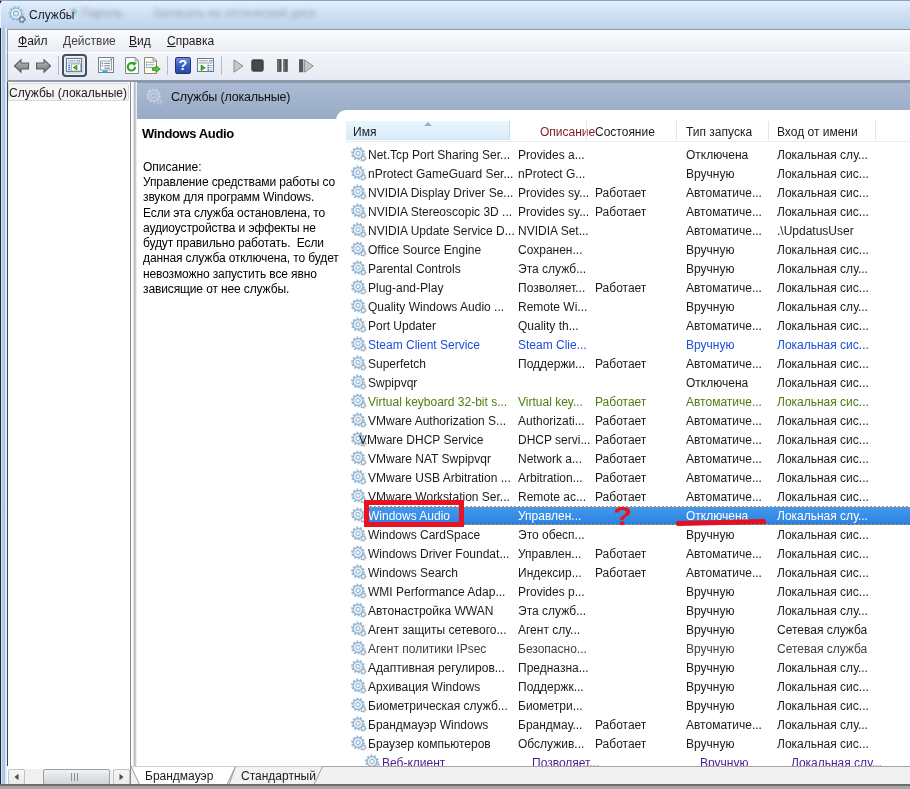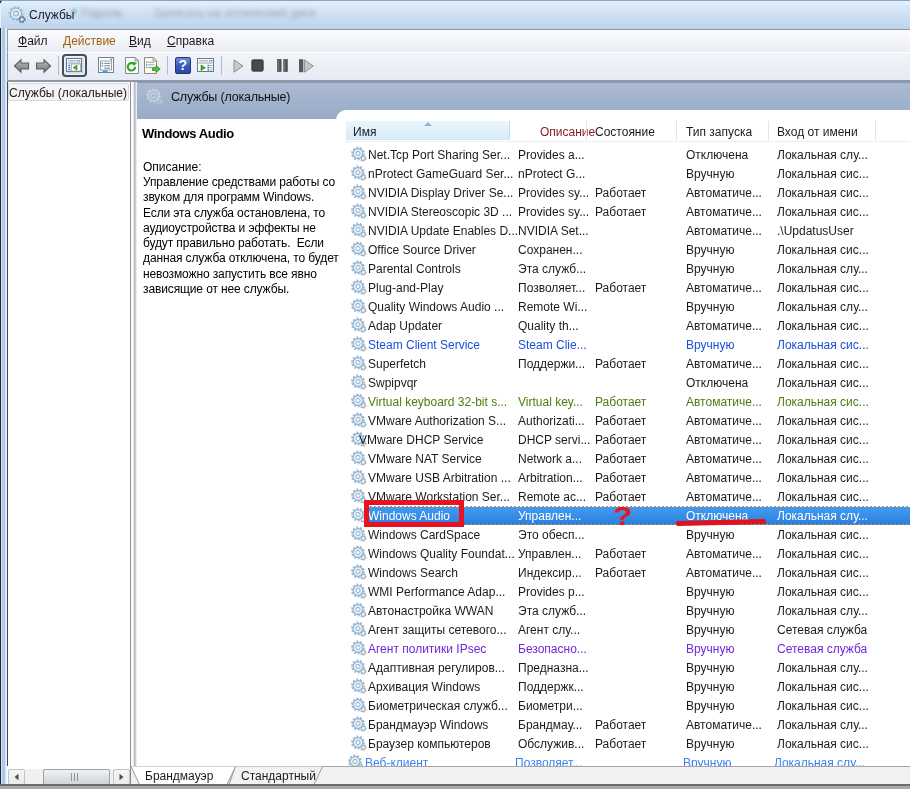--- a/index.html
+++ b/index.html
@@ -25,21 +25,21 @@
 <circle cx="14" cy="14.5" r="2.8" fill="none" stroke="#6e7f90" stroke-width="1.8" stroke-dasharray="1.4,1.2"></circle>
 <circle cx="14" cy="14.5" r="2.4" fill="#b9c6d2" stroke="#5d6e7f" stroke-width="0.9"></circle>
 <circle cx="14" cy="14.5" r="1" fill="#e9eff5"></circle>
 </svg>
 <span style="position:absolute;left:29px;top:8px;color:#1c1c1c">Службы</span>
 
 <div style="position:absolute;left:0;top:28px;width:7px;height:757px;background:linear-gradient(to right,#20262e 0,#20262e 1px,#d8e6f4 1px,#d8e6f4 2px,#a9caec 2px,#abc9ea 5px,#c3d8ef 5px,#e9f0f8 6px,#e9f0f8 7px)"></div>
 
 <div style="position:absolute;left:7px;top:29px;right:0;height:23px;background:linear-gradient(#fbfcfd,#e9ecf3);border-top:1px solid #93959c;border-left:1px solid #93959c"></div>
 <span style="position:absolute;left:18px;top:34px;color:#1b1b1b"><u>Ф</u>айл</span>
-<span style="position:absolute;left:63px;top:34px;color:#a16207"><u>Д</u>ействие</span>
+<span style="position:absolute;left:63px;top:34px;color:#404040"><u>Д</u>ействие</span>
 <span style="position:absolute;left:129px;top:34px;color:#1b1b1b"><u>В</u>ид</span>
 <span style="position:absolute;left:167px;top:34px;color:#1b1b1b"><u>С</u>правка</span>
 
 <div style="position:absolute;left:7px;top:52px;right:0;height:28px;background:linear-gradient(#f2f4f9,#e6eaf4);border-left:1px solid #93959c;border-top:1px solid #fff"></div>
 <div style="position:absolute;left:7px;top:80px;right:0;height:2px;background:#8e99a8"></div>
 <svg style="position:absolute;left:13px;top:58px" width="17" height="16" viewBox="0 0 17 16">
 <defs>
         <linearGradient id="ng13" x1="0" y1="0" x2="0" y2="1">
           <stop offset="0" stop-color="#c9c9c9"></stop>
           <stop offset="0.5" stop-color="#989898"></stop>
@@ -267,35 +267,35 @@
         </div>
 <div style="position:absolute;left:337px;right:0;top:221px;height:19px;color:#1b1b1b">
           <svg style="position:absolute;left:14px;top:1px" width="16" height="16" viewBox="0 0 16 16">
 <circle cx="7" cy="7.5" r="5.6" fill="none" stroke="#9dbdd8" stroke-width="2.6" stroke-dasharray="1.9,1.55"></circle>
 <circle cx="7" cy="7.5" r="4.9" fill="#e7f1f9" stroke="#8fadc8" stroke-width="1.1"></circle>
 <circle cx="7" cy="7.5" r="2.1" fill="#fdfeff" stroke="#8fadc8" stroke-width="1"></circle>
 <circle cx="12.2" cy="12.4" r="2.5" fill="none" stroke="#a5bcce" stroke-width="1.7" stroke-dasharray="1.3,1.2"></circle>
 <circle cx="12.2" cy="12.4" r="2.2" fill="#d5e2ec" stroke="#92aabe" stroke-width="0.9"></circle>
 <circle cx="12.2" cy="12.4" r="0.9" fill="#f4f8fc"></circle>
 </svg>
-          <span style="position:absolute;left:31px;top:3px">NVIDIA Update Enables D...</span>
+          <span style="position:absolute;left:31px;top:3px">NVIDIA Update Service D...</span>
           <span style="position:absolute;left:181px;top:3px">NVIDIA Set...</span>
           <span style="position:absolute;left:349px;top:3px">Автоматиче...</span>
           <span style="position:absolute;left:440px;top:3px">.\UpdatusUser</span>
         </div>
 <div style="position:absolute;left:337px;right:0;top:240px;height:19px;color:#1b1b1b">
           <svg style="position:absolute;left:14px;top:1px" width="16" height="16" viewBox="0 0 16 16">
 <circle cx="7" cy="7.5" r="5.6" fill="none" stroke="#9dbdd8" stroke-width="2.6" stroke-dasharray="1.9,1.55"></circle>
 <circle cx="7" cy="7.5" r="4.9" fill="#e7f1f9" stroke="#8fadc8" stroke-width="1.1"></circle>
 <circle cx="7" cy="7.5" r="2.1" fill="#fdfeff" stroke="#8fadc8" stroke-width="1"></circle>
 <circle cx="12.2" cy="12.4" r="2.5" fill="none" stroke="#a5bcce" stroke-width="1.7" stroke-dasharray="1.3,1.2"></circle>
 <circle cx="12.2" cy="12.4" r="2.2" fill="#d5e2ec" stroke="#92aabe" stroke-width="0.9"></circle>
 <circle cx="12.2" cy="12.4" r="0.9" fill="#f4f8fc"></circle>
 </svg>
-          <span style="position:absolute;left:31px;top:3px">Office Source Driver</span>
+          <span style="position:absolute;left:31px;top:3px">Office Source Engine</span>
           <span style="position:absolute;left:181px;top:3px">Сохранен...</span>
           <span style="position:absolute;left:349px;top:3px">Вручную</span>
           <span style="position:absolute;left:440px;top:3px">Локальная сис...</span>
         </div>
 <div style="position:absolute;left:337px;right:0;top:259px;height:19px;color:#1b1b1b">
           <svg style="position:absolute;left:14px;top:1px" width="16" height="16" viewBox="0 0 16 16">
 <circle cx="7" cy="7.5" r="5.6" fill="none" stroke="#9dbdd8" stroke-width="2.6" stroke-dasharray="1.9,1.55"></circle>
 <circle cx="7" cy="7.5" r="4.9" fill="#e7f1f9" stroke="#8fadc8" stroke-width="1.1"></circle>
 <circle cx="7" cy="7.5" r="2.1" fill="#fdfeff" stroke="#8fadc8" stroke-width="1"></circle>
 <circle cx="12.2" cy="12.4" r="2.5" fill="none" stroke="#a5bcce" stroke-width="1.7" stroke-dasharray="1.3,1.2"></circle>
@@ -338,21 +338,21 @@
         </div>
 <div style="position:absolute;left:337px;right:0;top:316px;height:19px;color:#1b1b1b">
           <svg style="position:absolute;left:14px;top:1px" width="16" height="16" viewBox="0 0 16 16">
 <circle cx="7" cy="7.5" r="5.6" fill="none" stroke="#9dbdd8" stroke-width="2.6" stroke-dasharray="1.9,1.55"></circle>
 <circle cx="7" cy="7.5" r="4.9" fill="#e7f1f9" stroke="#8fadc8" stroke-width="1.1"></circle>
 <circle cx="7" cy="7.5" r="2.1" fill="#fdfeff" stroke="#8fadc8" stroke-width="1"></circle>
 <circle cx="12.2" cy="12.4" r="2.5" fill="none" stroke="#a5bcce" stroke-width="1.7" stroke-dasharray="1.3,1.2"></circle>
 <circle cx="12.2" cy="12.4" r="2.2" fill="#d5e2ec" stroke="#92aabe" stroke-width="0.9"></circle>
 <circle cx="12.2" cy="12.4" r="0.9" fill="#f4f8fc"></circle>
 </svg>
-          <span style="position:absolute;left:31px;top:3px">Adap Updater</span>
+          <span style="position:absolute;left:31px;top:3px">Port Updater</span>
           <span style="position:absolute;left:181px;top:3px">Quality th...</span>
           <span style="position:absolute;left:349px;top:3px">Автоматиче...</span>
           <span style="position:absolute;left:440px;top:3px">Локальная сис...</span>
         </div>
 <div style="position:absolute;left:337px;right:0;top:335px;height:19px;color:#1d4ed8">
           <svg style="position:absolute;left:14px;top:1px" width="16" height="16" viewBox="0 0 16 16">
 <circle cx="7" cy="7.5" r="5.6" fill="none" stroke="#9dbdd8" stroke-width="2.6" stroke-dasharray="1.9,1.55"></circle>
 <circle cx="7" cy="7.5" r="4.9" fill="#e7f1f9" stroke="#8fadc8" stroke-width="1.1"></circle>
 <circle cx="7" cy="7.5" r="2.1" fill="#fdfeff" stroke="#8fadc8" stroke-width="1"></circle>
 <circle cx="12.2" cy="12.4" r="2.5" fill="none" stroke="#a5bcce" stroke-width="1.7" stroke-dasharray="1.3,1.2"></circle>
@@ -439,21 +439,21 @@
         </div>
 <div style="position:absolute;left:337px;right:0;top:449px;height:19px;color:#1b1b1b">
           <svg style="position:absolute;left:14px;top:1px" width="16" height="16" viewBox="0 0 16 16">
 <circle cx="7" cy="7.5" r="5.6" fill="none" stroke="#9dbdd8" stroke-width="2.6" stroke-dasharray="1.9,1.55"></circle>
 <circle cx="7" cy="7.5" r="4.9" fill="#e7f1f9" stroke="#8fadc8" stroke-width="1.1"></circle>
 <circle cx="7" cy="7.5" r="2.1" fill="#fdfeff" stroke="#8fadc8" stroke-width="1"></circle>
 <circle cx="12.2" cy="12.4" r="2.5" fill="none" stroke="#a5bcce" stroke-width="1.7" stroke-dasharray="1.3,1.2"></circle>
 <circle cx="12.2" cy="12.4" r="2.2" fill="#d5e2ec" stroke="#92aabe" stroke-width="0.9"></circle>
 <circle cx="12.2" cy="12.4" r="0.9" fill="#f4f8fc"></circle>
 </svg>
-          <span style="position:absolute;left:31px;top:3px">VMware NAT Service</span>
+          <span style="position:absolute;left:31px;top:3px">VMware NAT Swpipvqr</span>
           <span style="position:absolute;left:181px;top:3px">Network a...</span>
           <span style="position:absolute;left:258px;top:3px">Работает</span>
           <span style="position:absolute;left:349px;top:3px">Автоматиче...</span>
           <span style="position:absolute;left:440px;top:3px">Локальная сис...</span>
         </div>
 <div style="position:absolute;left:337px;right:0;top:468px;height:19px;color:#1b1b1b">
           <svg style="position:absolute;left:14px;top:1px" width="16" height="16" viewBox="0 0 16 16">
 <circle cx="7" cy="7.5" r="5.6" fill="none" stroke="#9dbdd8" stroke-width="2.6" stroke-dasharray="1.9,1.55"></circle>
 <circle cx="7" cy="7.5" r="4.9" fill="#e7f1f9" stroke="#8fadc8" stroke-width="1.1"></circle>
 <circle cx="7" cy="7.5" r="2.1" fill="#fdfeff" stroke="#8fadc8" stroke-width="1"></circle>
@@ -515,21 +515,21 @@
         </div>
 <div style="position:absolute;left:337px;right:0;top:544px;height:19px;color:#1b1b1b">
           <svg style="position:absolute;left:14px;top:1px" width="16" height="16" viewBox="0 0 16 16">
 <circle cx="7" cy="7.5" r="5.6" fill="none" stroke="#9dbdd8" stroke-width="2.6" stroke-dasharray="1.9,1.55"></circle>
 <circle cx="7" cy="7.5" r="4.9" fill="#e7f1f9" stroke="#8fadc8" stroke-width="1.1"></circle>
 <circle cx="7" cy="7.5" r="2.1" fill="#fdfeff" stroke="#8fadc8" stroke-width="1"></circle>
 <circle cx="12.2" cy="12.4" r="2.5" fill="none" stroke="#a5bcce" stroke-width="1.7" stroke-dasharray="1.3,1.2"></circle>
 <circle cx="12.2" cy="12.4" r="2.2" fill="#d5e2ec" stroke="#92aabe" stroke-width="0.9"></circle>
 <circle cx="12.2" cy="12.4" r="0.9" fill="#f4f8fc"></circle>
 </svg>
-          <span style="position:absolute;left:31px;top:3px">Windows Quality Foundat...</span>
+          <span style="position:absolute;left:31px;top:3px">Windows Driver Foundat...</span>
           <span style="position:absolute;left:181px;top:3px">Управлен...</span>
           <span style="position:absolute;left:258px;top:3px">Работает</span>
           <span style="position:absolute;left:349px;top:3px">Автоматиче...</span>
           <span style="position:absolute;left:440px;top:3px">Локальная сис...</span>
         </div>
 <div style="position:absolute;left:337px;right:0;top:563px;height:19px;color:#1b1b1b">
           <svg style="position:absolute;left:14px;top:1px" width="16" height="16" viewBox="0 0 16 16">
 <circle cx="7" cy="7.5" r="5.6" fill="none" stroke="#9dbdd8" stroke-width="2.6" stroke-dasharray="1.9,1.55"></circle>
 <circle cx="7" cy="7.5" r="4.9" fill="#e7f1f9" stroke="#8fadc8" stroke-width="1.1"></circle>
 <circle cx="7" cy="7.5" r="2.1" fill="#fdfeff" stroke="#8fadc8" stroke-width="1"></circle>
@@ -578,21 +578,21 @@
 <circle cx="7" cy="7.5" r="2.1" fill="#fdfeff" stroke="#8fadc8" stroke-width="1"></circle>
 <circle cx="12.2" cy="12.4" r="2.5" fill="none" stroke="#a5bcce" stroke-width="1.7" stroke-dasharray="1.3,1.2"></circle>
 <circle cx="12.2" cy="12.4" r="2.2" fill="#d5e2ec" stroke="#92aabe" stroke-width="0.9"></circle>
 <circle cx="12.2" cy="12.4" r="0.9" fill="#f4f8fc"></circle>
 </svg>
           <span style="position:absolute;left:31px;top:3px">Агент защиты сетевого...</span>
           <span style="position:absolute;left:181px;top:3px">Агент слу...</span>
           <span style="position:absolute;left:349px;top:3px">Вручную</span>
           <span style="position:absolute;left:440px;top:3px">Сетевая служба</span>
         </div>
-<div style="position:absolute;left:337px;right:8px;top:639px;height:19px;color:#6d28d9">
+<div style="position:absolute;left:337px;right:8px;top:639px;height:19px;color:#404040">
           <svg style="position:absolute;left:14px;top:1px" width="16" height="16" viewBox="0 0 16 16">
 <circle cx="7" cy="7.5" r="5.6" fill="none" stroke="#9dbdd8" stroke-width="2.6" stroke-dasharray="1.9,1.55"></circle>
 <circle cx="7" cy="7.5" r="4.9" fill="#e7f1f9" stroke="#8fadc8" stroke-width="1.1"></circle>
 <circle cx="7" cy="7.5" r="2.1" fill="#fdfeff" stroke="#8fadc8" stroke-width="1"></circle>
 <circle cx="12.2" cy="12.4" r="2.5" fill="none" stroke="#a5bcce" stroke-width="1.7" stroke-dasharray="1.3,1.2"></circle>
 <circle cx="12.2" cy="12.4" r="2.2" fill="#d5e2ec" stroke="#92aabe" stroke-width="0.9"></circle>
 <circle cx="12.2" cy="12.4" r="0.9" fill="#f4f8fc"></circle>
 </svg>
           <span style="position:absolute;left:31px;top:3px">Агент политики IPsec</span>
           <span style="position:absolute;left:181px;top:3px">Безопасно...</span>
@@ -664,21 +664,21 @@
 <circle cx="12.2" cy="12.4" r="2.5" fill="none" stroke="#a5bcce" stroke-width="1.7" stroke-dasharray="1.3,1.2"></circle>
 <circle cx="12.2" cy="12.4" r="2.2" fill="#d5e2ec" stroke="#92aabe" stroke-width="0.9"></circle>
 <circle cx="12.2" cy="12.4" r="0.9" fill="#f4f8fc"></circle>
 </svg>
           <span style="position:absolute;left:31px;top:3px">Браузер компьютеров</span>
           <span style="position:absolute;left:181px;top:3px">Обслужив...</span>
           <span style="position:absolute;left:258px;top:3px">Работает</span>
           <span style="position:absolute;left:349px;top:3px">Вручную</span>
           <span style="position:absolute;left:440px;top:3px">Локальная сис...</span>
         </div>
-<div style="position:absolute;left:334px;right:0;top:753px;height:19px;color:#3b82f6">
+<div style="position:absolute;left:351px;right:0;top:753px;height:19px;color:#4c1d95">
           <svg style="position:absolute;left:14px;top:1px" width="16" height="16" viewBox="0 0 16 16">
 <circle cx="7" cy="7.5" r="5.6" fill="none" stroke="#9dbdd8" stroke-width="2.6" stroke-dasharray="1.9,1.55"></circle>
 <circle cx="7" cy="7.5" r="4.9" fill="#e7f1f9" stroke="#8fadc8" stroke-width="1.1"></circle>
 <circle cx="7" cy="7.5" r="2.1" fill="#fdfeff" stroke="#8fadc8" stroke-width="1"></circle>
 <circle cx="12.2" cy="12.4" r="2.5" fill="none" stroke="#a5bcce" stroke-width="1.7" stroke-dasharray="1.3,1.2"></circle>
 <circle cx="12.2" cy="12.4" r="2.2" fill="#d5e2ec" stroke="#92aabe" stroke-width="0.9"></circle>
 <circle cx="12.2" cy="12.4" r="0.9" fill="#f4f8fc"></circle>
 </svg>
           <span style="position:absolute;left:31px;top:3px">Веб-клиент</span>
           <span style="position:absolute;left:181px;top:3px">Позволяет...</span>

